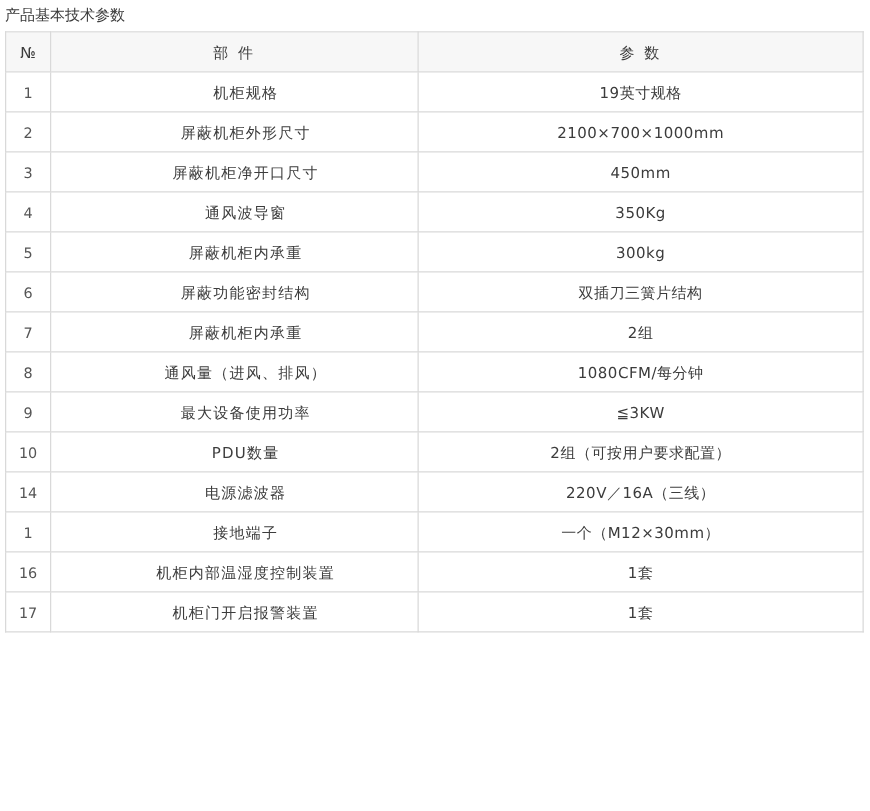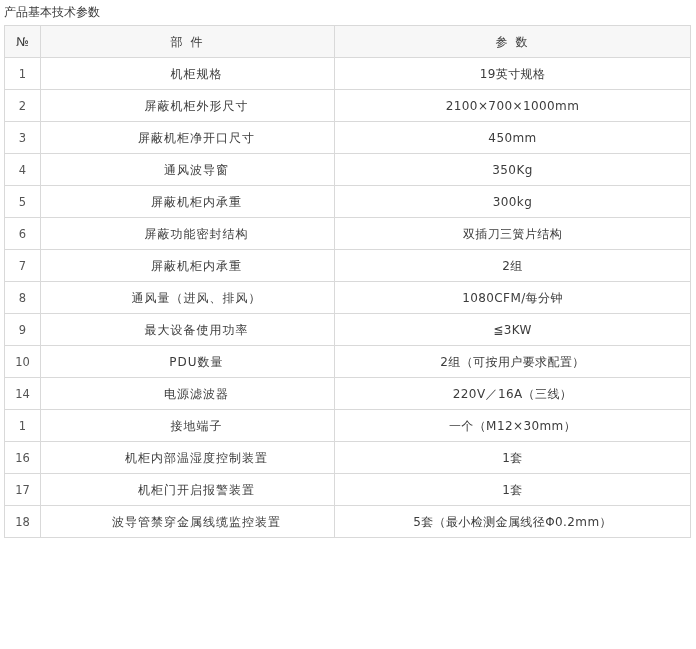--- a/index.html
+++ b/index.html
@@ -154,21 +154,16 @@
       <tr>
         <td class="col-no">16</td>
         <td class="col-part">机柜内部温湿度控制装置</td>
         <td class="col-param">1套</td>
       </tr>
       <tr>
         <td class="col-no">17</td>
         <td class="col-part">机柜门开启报警装置</td>
         <td class="col-param">1套</td>
       </tr>
-      <tr>
-        <td class="col-no">18</td>
-        <td class="col-part">波导管禁穿金属线缆监控装置</td>
-        <td class="col-param">5套（最小检测金属线径Φ0.2mm）</td>
-      </tr>
     </tbody>
   </table>
 
 </div>
 
 </body></html>

